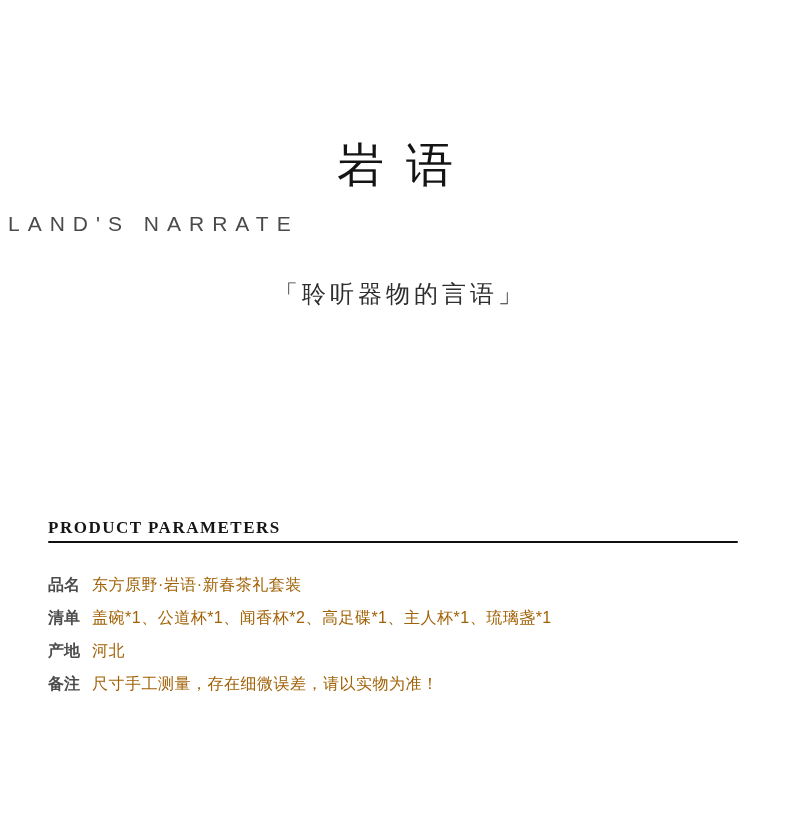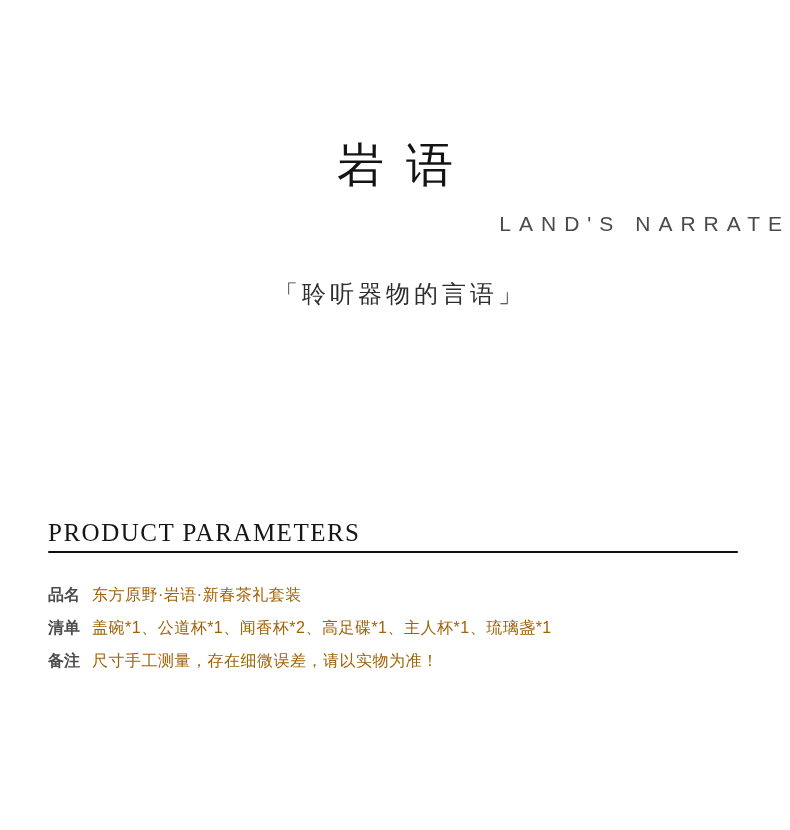--- a/index.html
+++ b/index.html
@@ -29,21 +29,21 @@
     padding-left: 22px; 
     color: #141414;
     line-height: 1.1;
   }
 
   .hero-subtitle {
     position: absolute;
     top: 212px;
     left: 0;
     width: 100%;
-    text-align: right;
+    text-align: left;
     font-family: "Liberation Sans", "DejaVu Sans", sans-serif;
     font-size: 21px;
     font-weight: 400;
     letter-spacing: 8px;
     padding-left: 8px;
     color: #4a4a4a;
   }
 
   .hero-quote {
     position: absolute;
@@ -62,22 +62,22 @@
   
   .section {
     position: absolute;
     top: 518px;
     left: 48px;
     width: 690px;
   }
 
   .section-heading-en {
     font-family: "Liberation Serif", "DejaVu Serif", serif;
-    font-size: 25px;
-    font-weight: 400;
+    font-size: 17px;
+    font-weight: 700;
     letter-spacing: 1.5px;
     color: #161616;
     line-height: 1.2;
   }
 
   .section-divider {
     width: 690px;
     height: 0;
     border: none;
     border-top: 2.5px solid #101010;
@@ -144,20 +144,24 @@
       <div class="param-row">
         <span class="param-label">品名</span>
         <span class="param-value">东方原野·岩语·新春茶礼套装</span>
       </div>
 
       <div class="param-row">
         <span class="param-label">清单</span>
         <span class="param-value">盖碗*1、公道杯*1、闻香杯*2、高足碟*1、主人杯*1、琉璃盏*1</span>
       </div>
 
+      <div class="param-row">
+        <span class="param-label">产地</span>
+        <span class="param-value">河北</span>
+      </div>
 
 
       <div class="param-row">
         <span class="param-label">备注</span>
         <span class="param-value">尺寸手工测量，存在细微误差，请以实物为准！</span>
       </div>
 
     </div>
   </div>
 </div>

